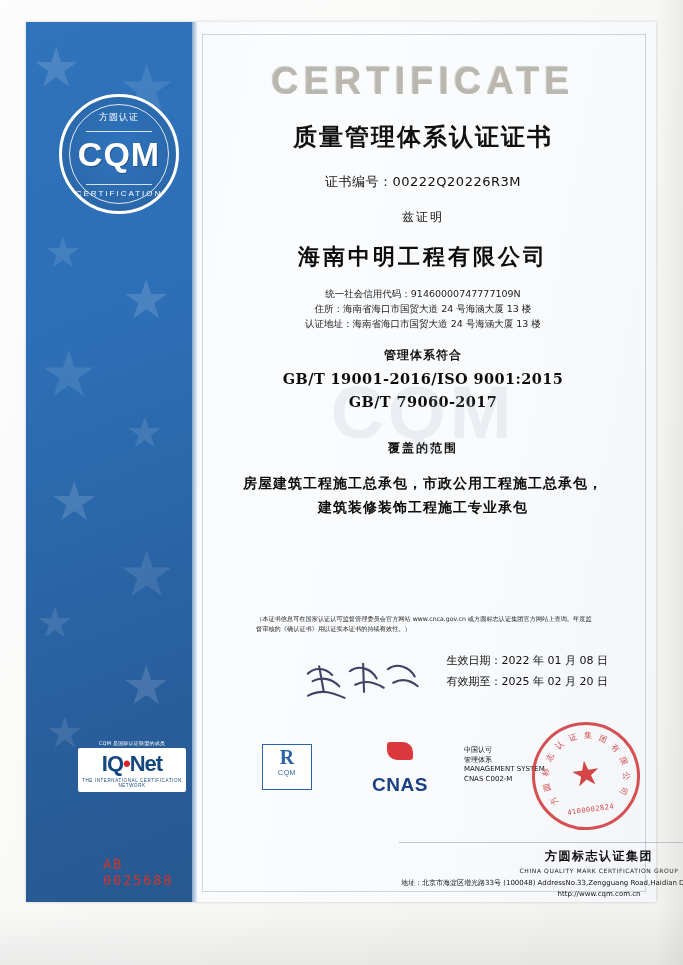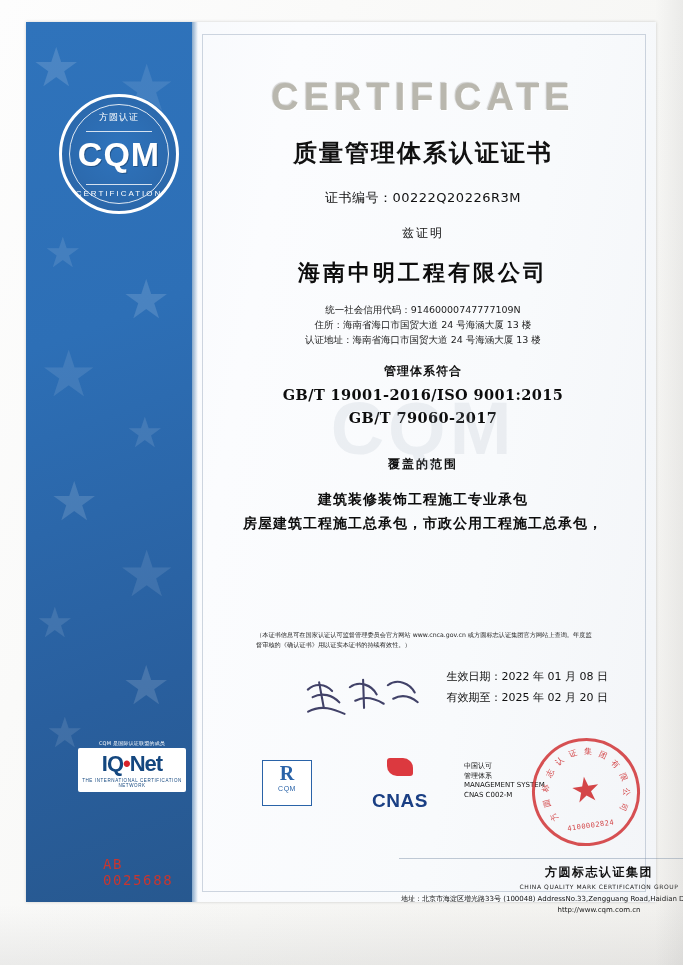--- a/index.html
+++ b/index.html
@@ -179,21 +179,21 @@
     font-size: 14px;
     letter-spacing: 1.6px;
     font-family: "DejaVu Sans Mono", monospace;
     margin-left: 20px;
   }
 
   
   .content {
     position: absolute;
     left: 176px;
-    top: 16px;
+    top: 0;
     width: 442px;
     height: 691px;
     text-align: center;
     color: #1a1a1a;
   }
 
   .cert-title-en {
     margin-top: 38px;
     font-size: 38px;
     font-weight: bold;
@@ -564,22 +564,22 @@
         <div>住所：海南省海口市国贸大道 24 号海涵大厦 13 楼</div>
         <div>认证地址：海南省海口市国贸大道 24 号海涵大厦 13 楼</div>
       </div>
 
       <div class="sys-head">管理体系符合</div>
       <div class="std-line">GB/T 19001-2016/ISO 9001:2015</div>
       <div class="std-line">GB/T 79060-2017</div>
 
       <div class="scope-head">覆盖的范围</div>
       <div class="scope-body">
+        <div>房屋建筑工程施工总承包，市政公用工程施工总承包，</div>
         <div>建筑装修装饰工程施工专业承包</div>
-        <div>房屋建筑工程施工总承包，市政公用工程施工总承包，</div>
       </div>
 
       <div class="watermark">CQM</div>
 
       <div class="footnote">（本证书信息可在国家认证认可监督管理委员会官方网站 www.cnca.gov.cn 或方圆标志认证集团官方网站上查询。年度监督审核的《确认证书》用以证实本证书的持续有效性。）</div>
 
       <div class="signature">
         <svg width="118" height="46" viewBox="0 0 118 46">
           <g fill="none" stroke="#22224f" stroke-width="2.1" stroke-linecap="round">
             <path d="M6 10 C14 4, 24 6, 30 14"></path>

